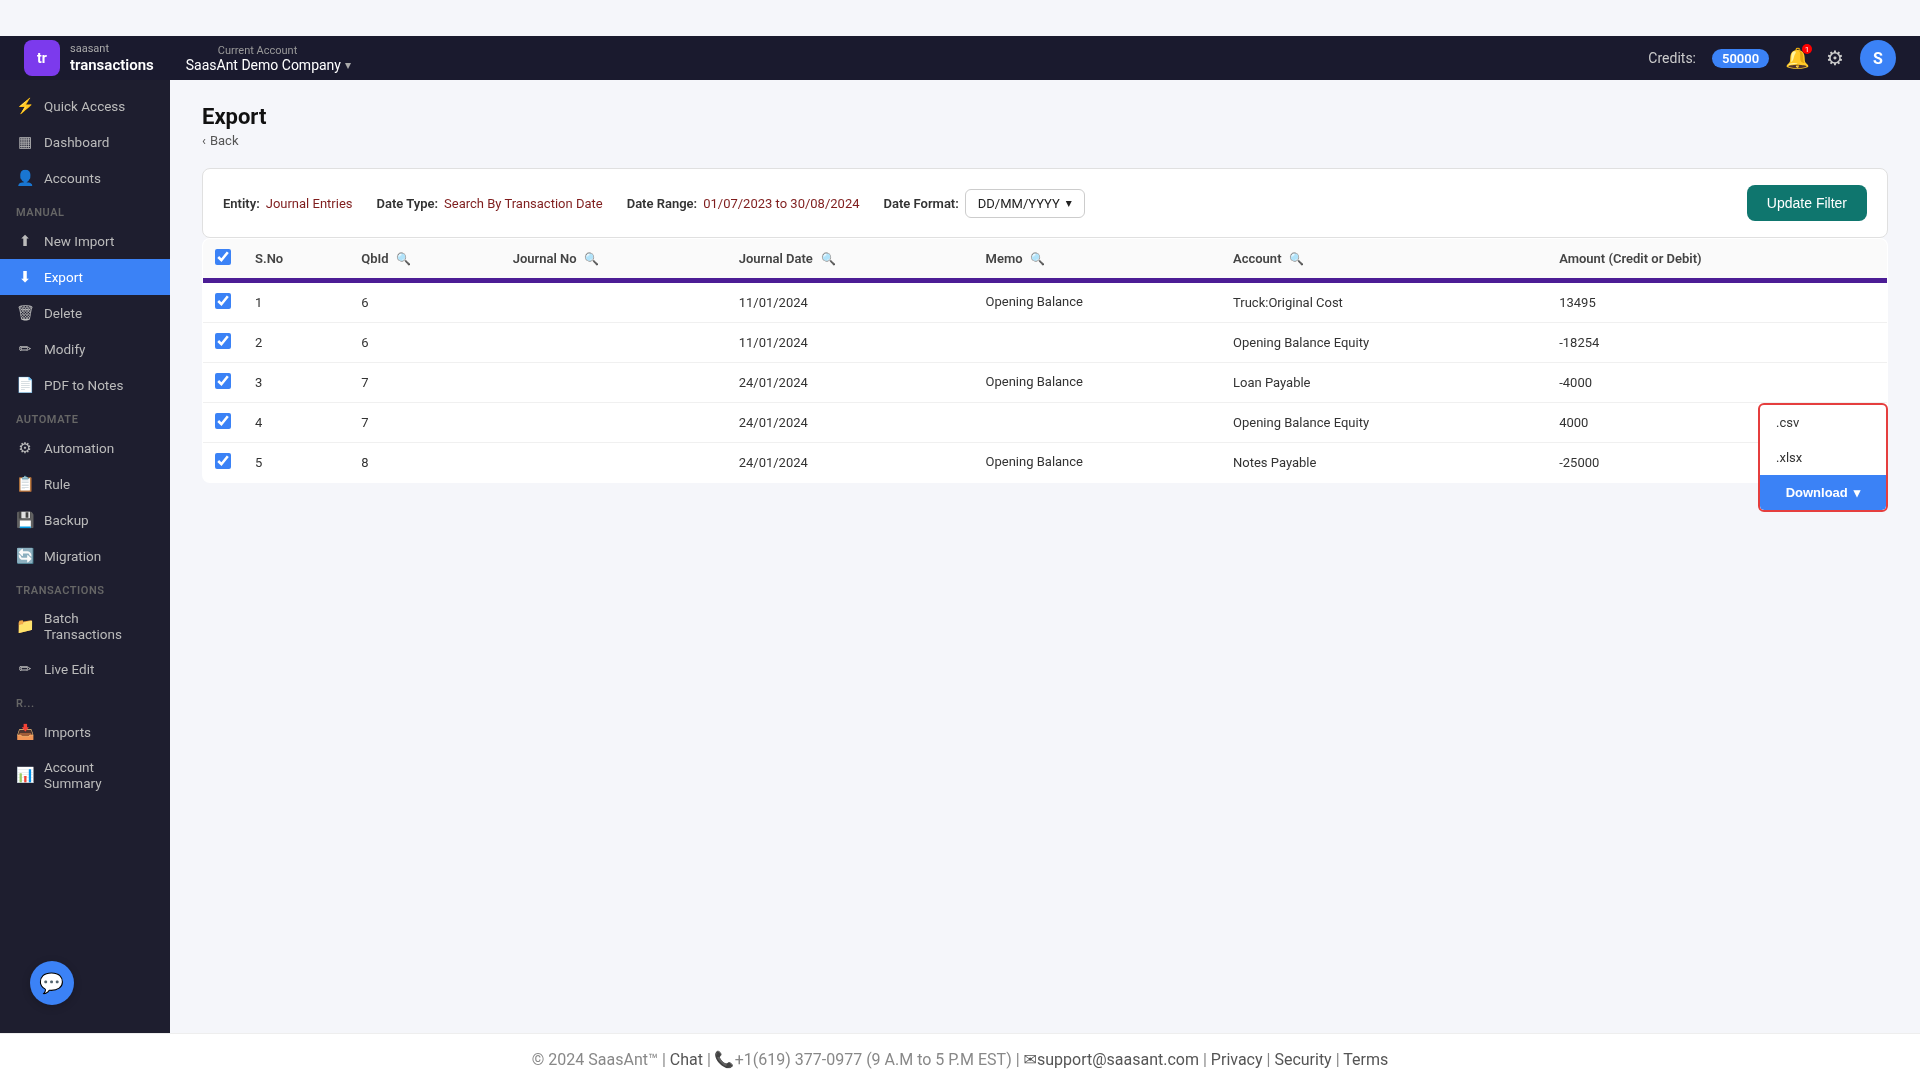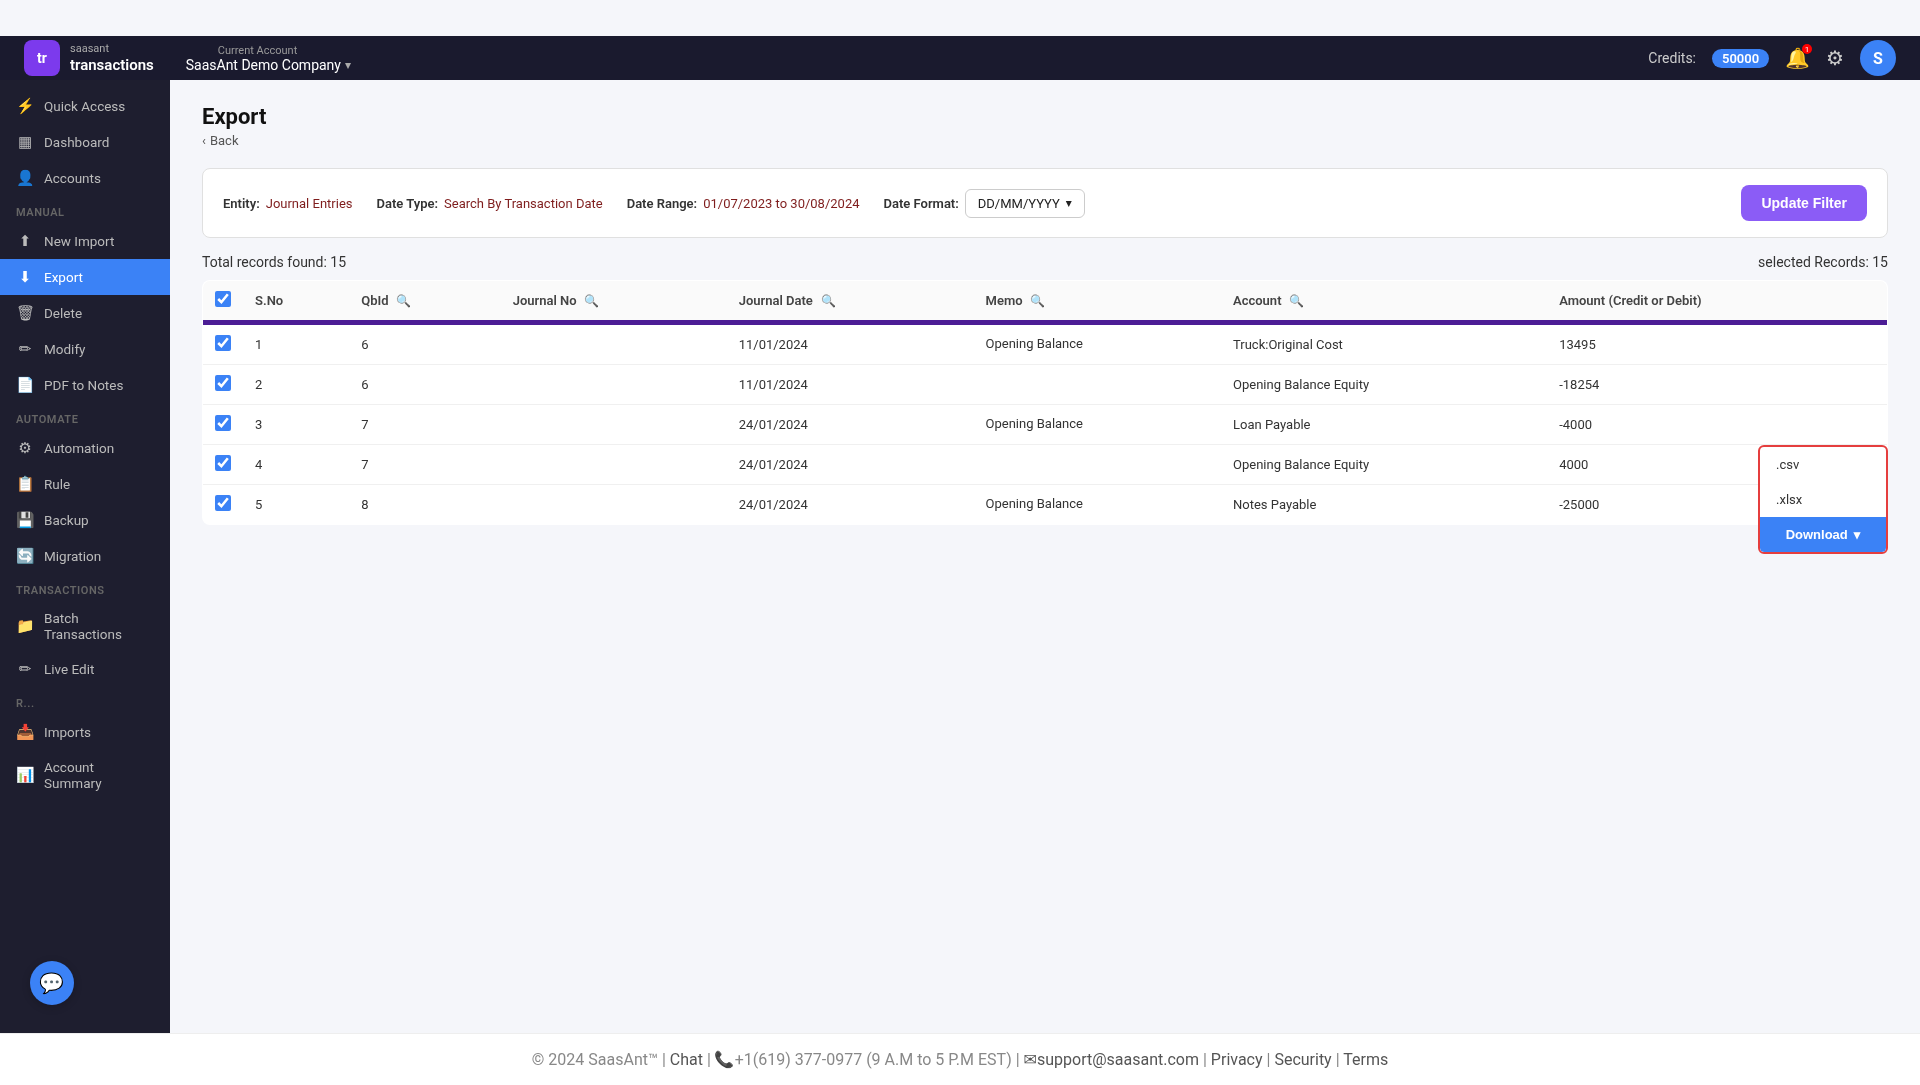--- a/index.html
+++ b/index.html
@@ -32,27 +32,27 @@
     .sidebar-item.active { background: #3b82f6; color: white; border-radius: 0; }
     .sidebar-item .icon { font-size: 15px; width: 18px; text-align: center; }
     .sidebar-section { font-size: 11px; color: #666; padding: 10px 16px 4px; font-weight: 600; letter-spacing: 0.05em; }
 
     
     .main { flex: 1; padding: 24px 32px; overflow: auto; }
     .page-title { font-size: 22px; font-weight: 700; color: #111; margin-bottom: 4px; }
     .back-link { display: flex; align-items: center; gap: 4px; color: #555; font-size: 13px; cursor: pointer; margin-bottom: 20px; }
 
     
-    .filter-bar { background: white; border: 1px solid #e0e0e0; border-radius: 8px; padding: 16px 20px; display: flex; align-items: center; gap: 24px; margin-bottom: 16px; }
+    .filter-bar { background: white; border: 1px solid #e0e0e0; border-radius: 8px; padding: 16px 20px; display: flex; align-items: center; gap: 24px; }
     .filter-item { display: flex; align-items: center; gap: 6px; }
     .filter-label { font-weight: 600; color: #333; font-size: 13px; }
     .filter-value { color: #7f1d1d; font-size: 13px; }
     .filter-select { display: flex; align-items: center; gap: 6px; border: 1px solid #ccc; border-radius: 6px; padding: 6px 12px; cursor: pointer; background: white; font-size: 13px; }
     .filter-select .chevron { font-size: 12px; }
-    .update-filter-btn { margin-left: auto; background: #8b5cf6; color: white; border: none; border-radius: 8px; padding: 10px 20px; font-size: 14px; font-weight: 700; cursor: pointer; }
+    .update-filter-btn { margin-left: auto; background: #0f766e; color: white; border: none; border-radius: 8px; padding: 10px 20px; font-size: 14px; font-weight: 400; cursor: pointer; }
 
     
     .table-header-row { display: flex; align-items: center; justify-content: space-between; margin-bottom: 10px; }
     .total-records { font-size: 14px; color: #333; }
     .selected-records { font-size: 14px; color: #333; }
 
     .data-table { width: 100%; border-collapse: collapse; background: white; border: 1px solid #e0e0e0; border-radius: 8px; overflow: hidden; }
     .data-table th { background: #fafafa; border-bottom: 5px solid #4c1d95; padding: 10px 12px; text-align: left; font-size: 13px; font-weight: 600; color: #444; }
     .data-table td { padding: 10px 12px; border-bottom: 1px solid #f0f0f0; font-size: 13px; color: #333; vertical-align: middle; }
     .data-table tr:last-child td { border-bottom: none; }
@@ -208,24 +208,20 @@
       <div class="filter-item">
         <span class="filter-label">Date Format:</span>
         <div class="filter-select">
           <span>DD/MM/YYYY</span>
           <span class="chevron">▾</span>
         </div>
       </div>
       <button class="update-filter-btn">Update Filter</button>
     </div>
 
-    <div class="table-header-row">
-      <span class="total-records">Total records found: 15</span>
-      <span class="selected-records">selected Records: 15</span>
-    </div>
 
     <div style="position:relative;">
       <table class="data-table">
         <thead>
           <tr>
             <th style="width:40px;">
               <input type="checkbox" class="checkbox" checked="" style="">
             </th>
             <th>
               <div class="th-inner">

